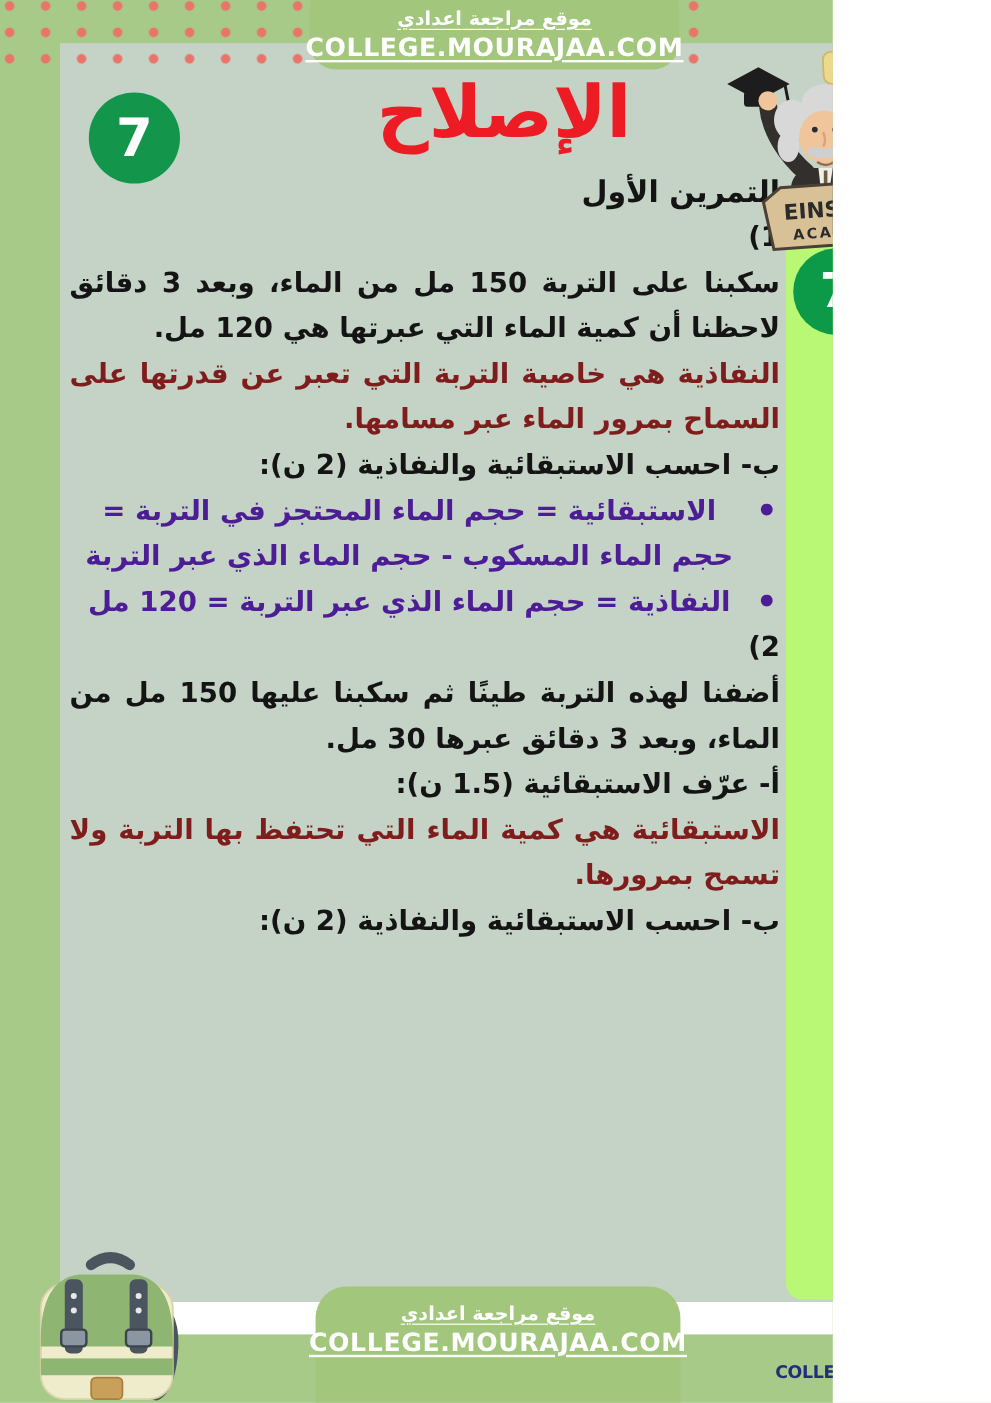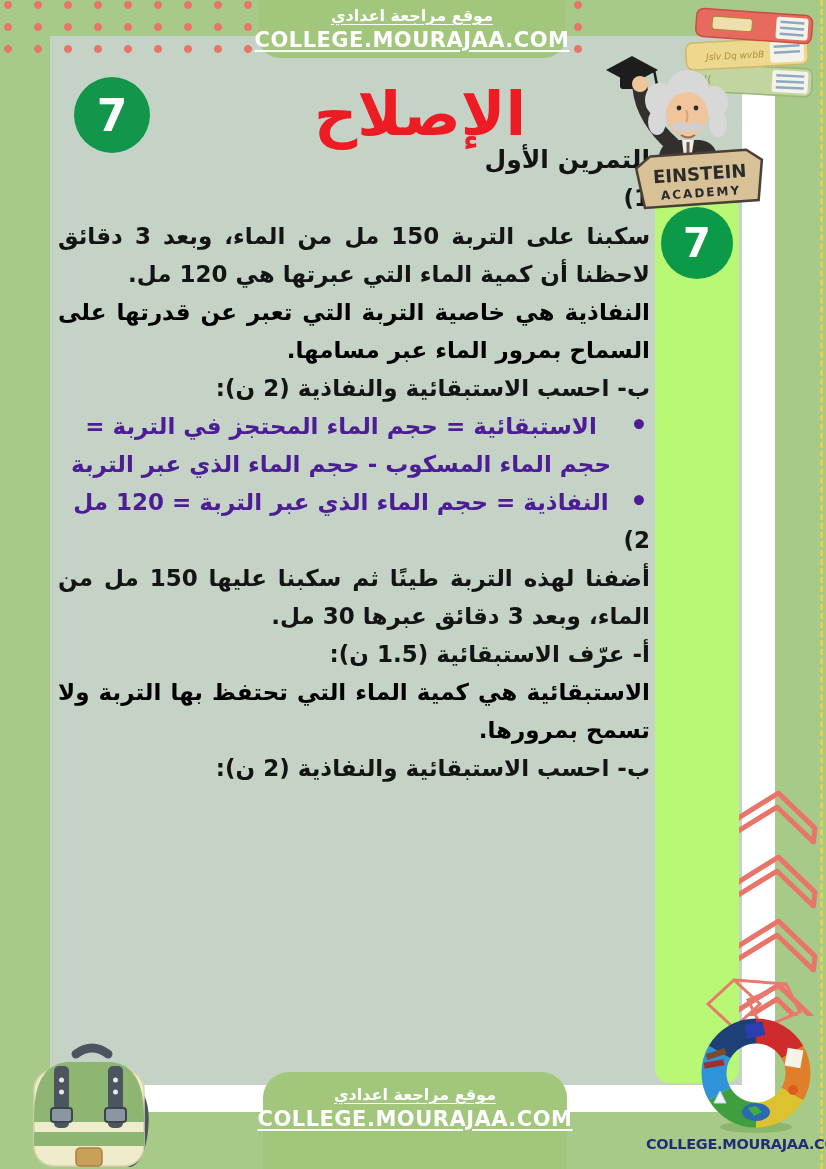--- a/index.html
+++ b/index.html
@@ -1,17 +1,17 @@
 <!DOCTYPE html>
 <html lang="ar"><head>
 <meta charset="utf-8">
 <style>
   html,body{margin:0;padding:0;}
   .page{
-    position:relative;width:826px;height:1169px;overflow:hidden;
+    position:relative;width:694px;height:1169px;overflow:hidden;
     background:#a7ca88;
     font-family:"DejaVu Sans","Liberation Sans",sans-serif;
   }
   
   .panel{position:absolute;left:50px;top:36px;width:692px;height:1049px;background:#c5d3c6;z-index:1;}
   .white-strip-right{position:absolute;left:742px;top:36px;width:33px;height:1076px;background:#ffffff;z-index:1;}
   .white-band-bottom{position:absolute;left:50px;top:1085px;width:725px;height:27px;background:#ffffff;z-index:1;}
   .dotted-edge{position:absolute;left:820px;top:0;height:1169px;width:0;border-left:3px dashed #e3d24b;z-index:2;}
   
   .dots{
@@ -28,21 +28,21 @@
   .site-name{color:#fff;font-weight:bold;font-size:16px;text-decoration:underline;text-underline-offset:3px;line-height:22px;}
   .site-url{color:#fff;font-weight:bold;font-size:21px;text-decoration:underline;text-underline-offset:3px;letter-spacing:.5px;line-height:26px;}
   .footer-box{
     position:absolute;left:263px;top:1072px;width:304px;height:97px;background:#a2c77c;
     border-radius:26px 26px 0 0;z-index:4;display:flex;flex-direction:column;align-items:center;
     padding-top:12px;box-sizing:border-box;
   }
   
   .doc-title{
     position:absolute;left:290px;top:52px;width:260px;text-align:center;z-index:6;
-    color:#ed1c24;font-size:60px;font-weight:bold;line-height:84px;margin-top:20px;
+    color:#ed1c24;font-size:60px;font-weight:bold;line-height:84px;
   }
   .badge{border-radius:50%;display:flex;align-items:center;justify-content:center;color:#fff;font-weight:bold;z-index:6;}
   .badge-left{position:absolute;left:74px;top:77px;width:76px;height:76px;background:#13964c;font-size:44px;}
   .badge-right{position:absolute;left:661px;top:207px;width:72px;height:72px;background:#0d9a48;font-size:40px;}
   .right-bar{position:absolute;left:655px;top:197px;width:84px;height:886px;background:#b9f874;border-radius:14px;z-index:4;}
   
   .books{position:absolute;left:684px;top:6px;z-index:8;}
   .einstein{position:absolute;left:598px;top:44px;z-index:8;}
   .banner{position:absolute;left:630px;top:148px;z-index:9;}
   .chevrons{position:absolute;left:730px;top:786px;z-index:3;}
@@ -57,21 +57,21 @@
   .main-text{
     position:absolute;left:58px;top:141px;width:592px;z-index:2;
     direction:rtl;text-align:right;color:#141414;font-weight:bold;
     font-size:23px;line-height:38px;
   }
   .main-text p,.main-text h2,.main-text ul{margin:0;padding:0;}
   .ex-heading{font-size:25px;line-height:38px;font-weight:bold;}
   .part-num{line-height:38px;}
   .stmt{text-align:justify;}
   .q-label{}
-  .answer-red{color:#000000;text-align:justify;}
+  .answer-red{color:#7f1d1d;text-align:justify;}
   ul.answers{list-style:none;color:#4c1d95;}
   ul.answers li{position:relative;padding-right:26px;text-align:center;}
   ul.answers li::before{content:"\2022";position:absolute;right:2px;top:0;font-size:28px;}
 </style>
 </head>
 <body>
 
 <div class="page">
 
   <div class="panel"></div>

